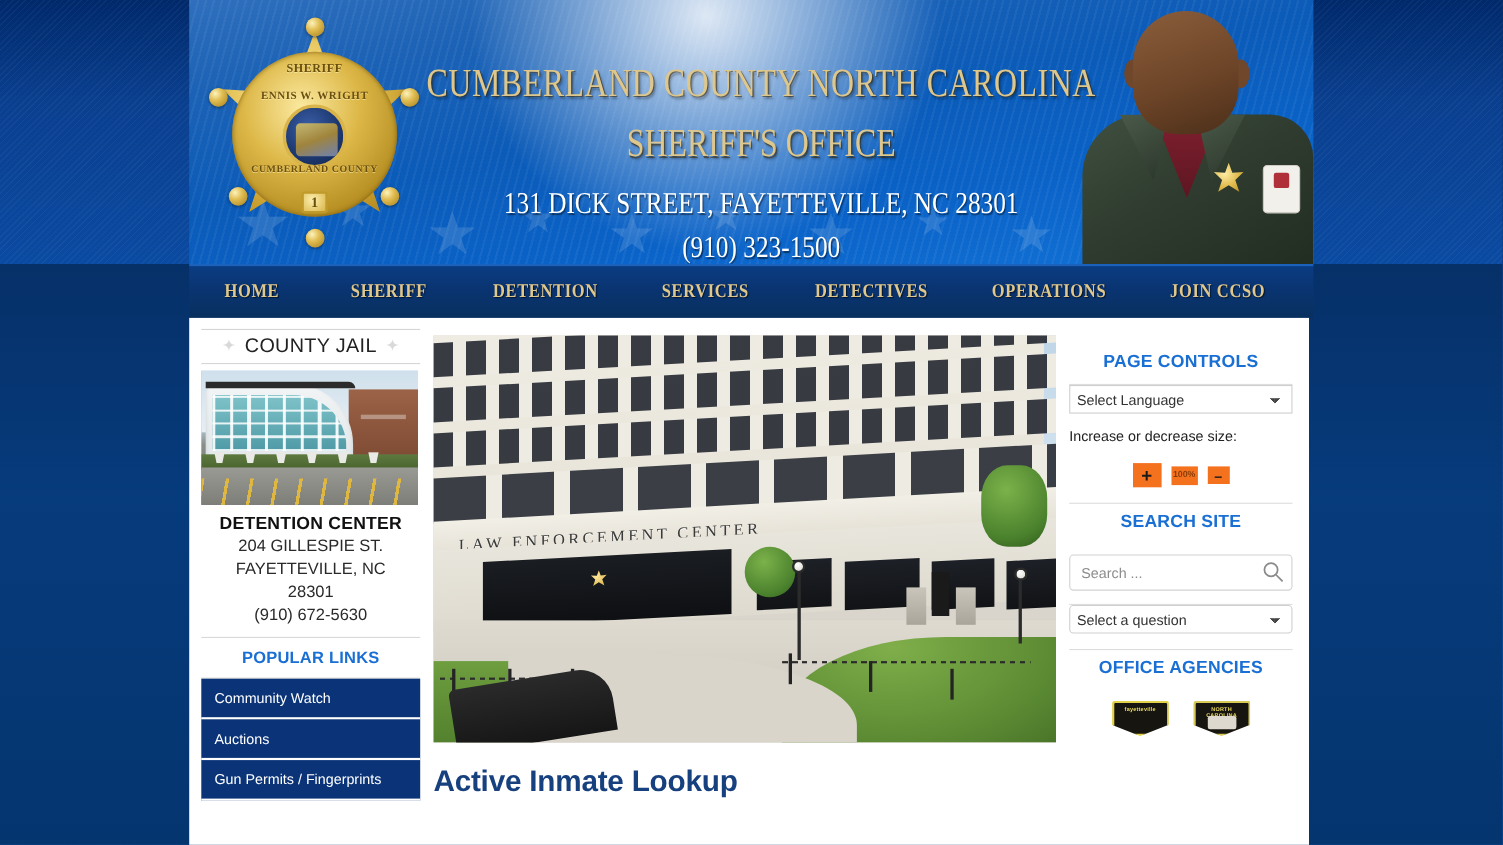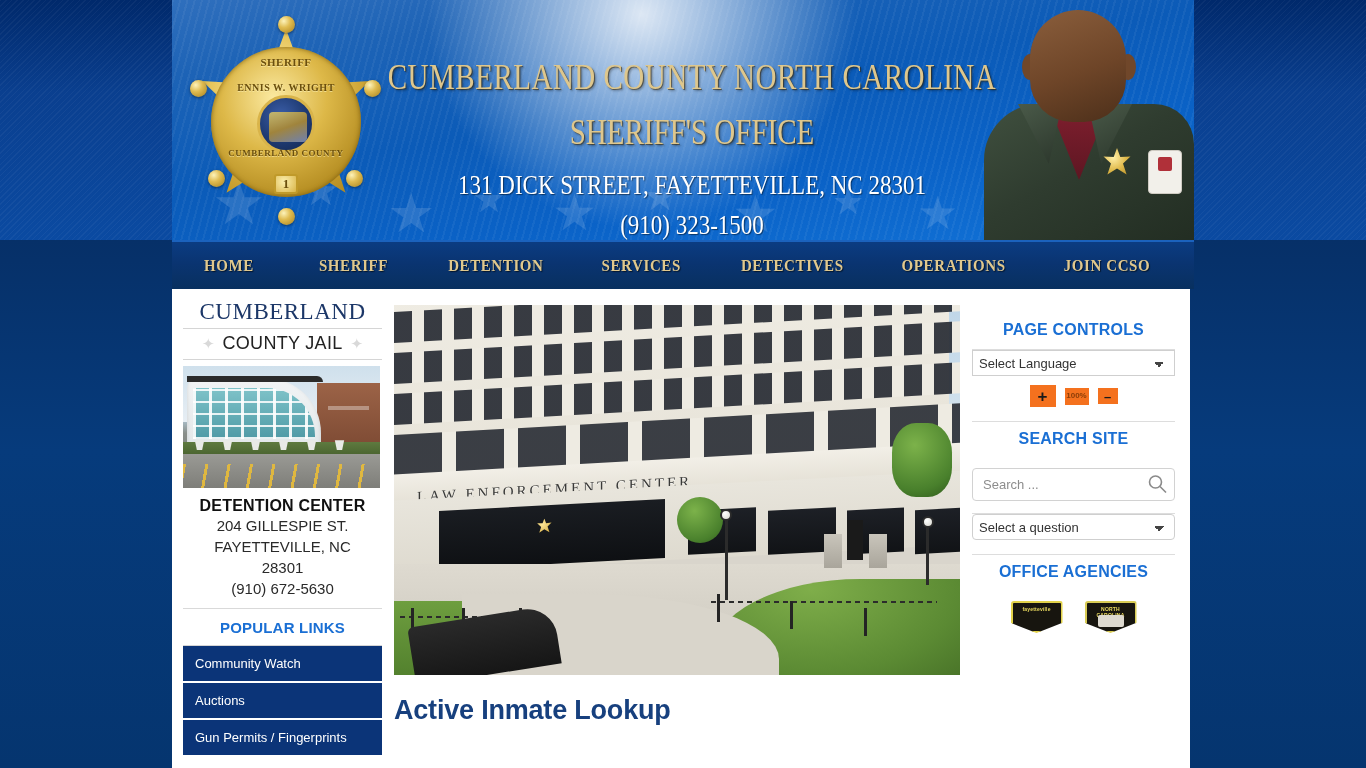--- a/index.html
+++ b/index.html
@@ -704,21 +704,20 @@
     <div class="nav-item" id="nav-detention">DETENTION</div>
     <div class="nav-item" id="nav-services">SERVICES</div>
     <div class="nav-item" id="nav-detectives">DETECTIVES</div>
     <div class="nav-item" id="nav-operations">OPERATIONS</div>
     <div class="nav-item" id="nav-joinccso">JOIN CCSO</div>
   </nav>
 
   <div id="content">
 
     <aside id="left-sidebar">
-      <div class="lb-title-cumberland">CUMBERLAND</div>
       <div class="lb-rule"></div>
       <div class="lb-jail-row">
         <span class="lb-star">✦</span>
         <span class="lb-title-jail">COUNTY JAIL</span>
         <span class="lb-star">✦</span>
       </div>
       <div class="lb-rule"></div>
 
       <div id="jail-photo">
         <div class="jp-sky"></div>
@@ -796,20 +795,21 @@
     </main>
 
     <aside id="right-sidebar">
       <div class="rb-head">PAGE CONTROLS</div>
       <div class="rb-rule"></div>
 
       <select class="rb-select" id="language-select">
         <option>Select Language</option>
       </select>
 
+      <div class="rb-label">Increase or decrease size:</div>
       <div class="rb-size-row">
         <button class="sz-btn" id="btn-increase">+</button>
         <button class="sz-btn" id="btn-reset">100%</button>
         <button class="sz-btn" id="btn-decrease">–</button>
       </div>
 
       <div class="rb-rule"></div>
       <div class="rb-head">SEARCH SITE</div>
 
       <div class="rb-search-wrap">

